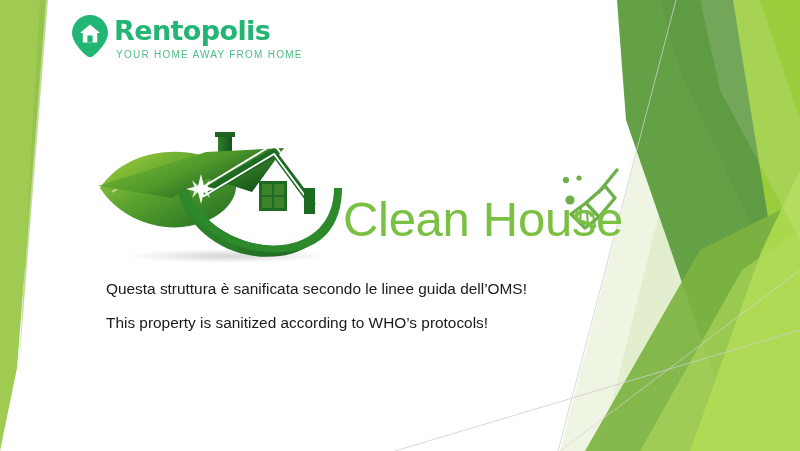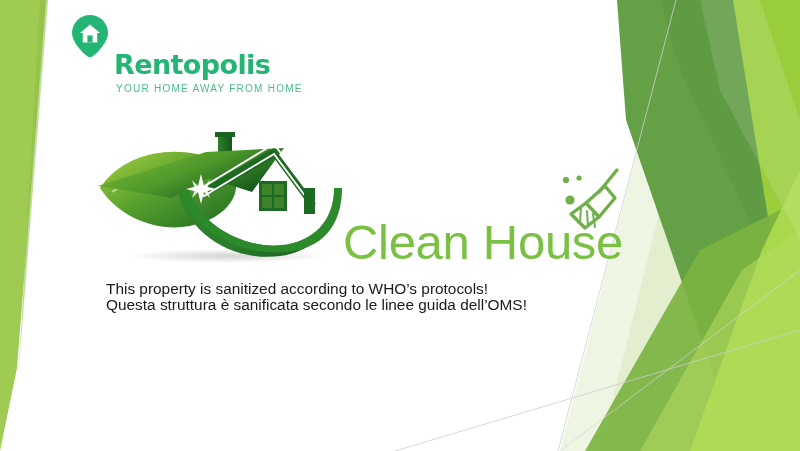--- a/index.html
+++ b/index.html
@@ -33,21 +33,20 @@
     top: 14px;
     display: flex;
     align-items: flex-start;
   }
   #brand-pin { width: 40px; height: 44px; flex: none; }
   #brand-text {
     margin-left: 4px;
     display: flex;
     flex-direction: column;
     align-items: flex-start;
-    margin-top: 34px;
   }
   #brand-word {
     font-family: "DejaVu Sans", sans-serif;
     font-size: 27px;
     font-weight: bold;
     letter-spacing: -0.6px;
     line-height: 1;
     margin-top: 3px;
   }
   #brand-tag {
@@ -72,21 +71,21 @@
     position: absolute;
     left: 553px;
     top: 166px;
     width: 76px;
     height: 66px;
   }
 
   #clean-house-title {
     position: absolute;
     left: 343px;
-    top: 216px;
+    top: 193px;
     font-family: "Liberation Sans", sans-serif;
     font-size: 49px;
     font-weight: normal;
     letter-spacing: -0.3px;
     white-space: nowrap;
     line-height: 1.1;
   }
 
   
   #messages {
@@ -227,17 +226,17 @@
       <path d="M40 48 L42 61" stroke-width="2"></path>
     </g>
     <circle cx="17" cy="34" r="4.6" fill="#6fb04a"></circle>
     <circle cx="13" cy="14" r="3.1" fill="#6fb04a"></circle>
     <circle cx="26" cy="12" r="2.6" fill="#6fb04a"></circle>
   </svg>
 
   <div id="clean-house-title" style="color:#7ac143">Clean House</div>
 
   <div id="messages">
+    <div id="message-it" class="message-line">Questa struttura è sanificata secondo le linee guida dell’OMS!</div>
     <div id="message-en" class="message-line">This property is sanitized according to WHO’s protocols!</div>
-    <div id="message-it" class="message-line">Questa struttura è sanificata secondo le linee guida dell’OMS!</div>
   </div>
 
 </div>
 
 </body></html>

